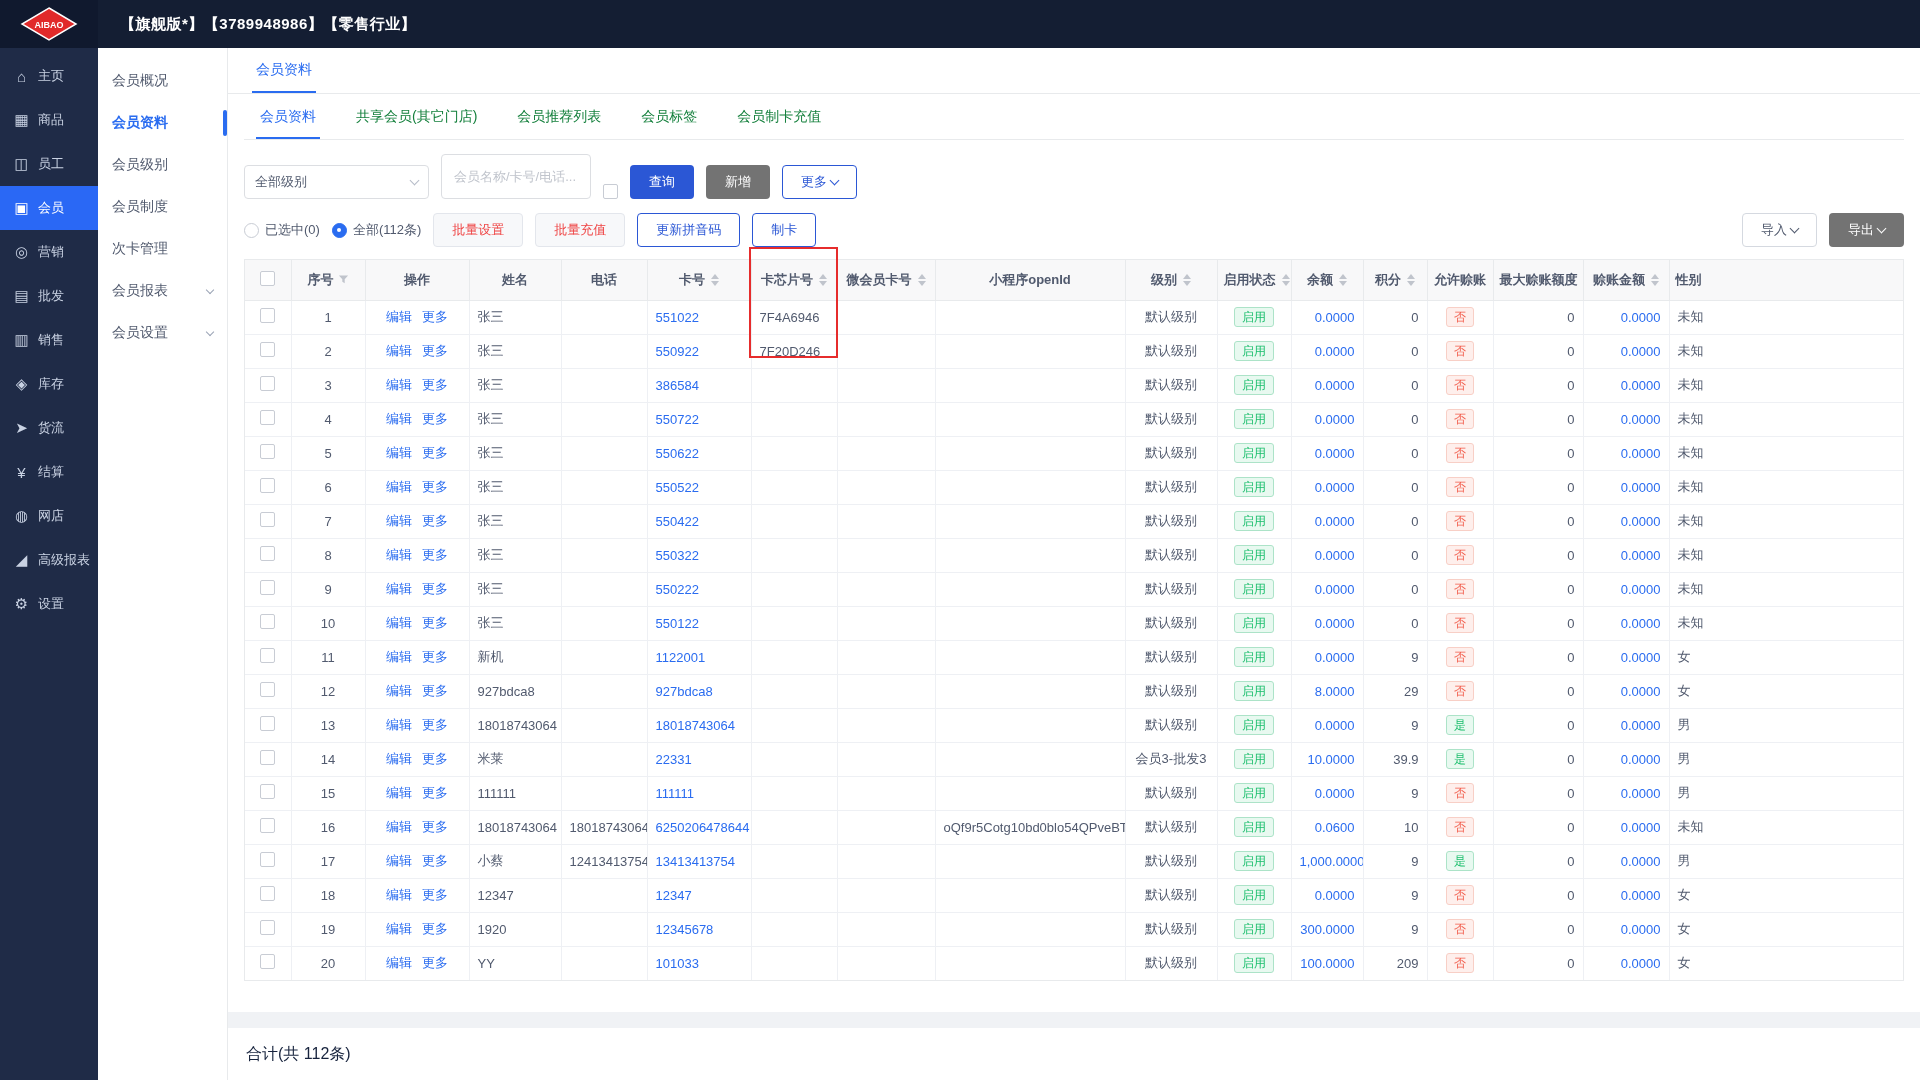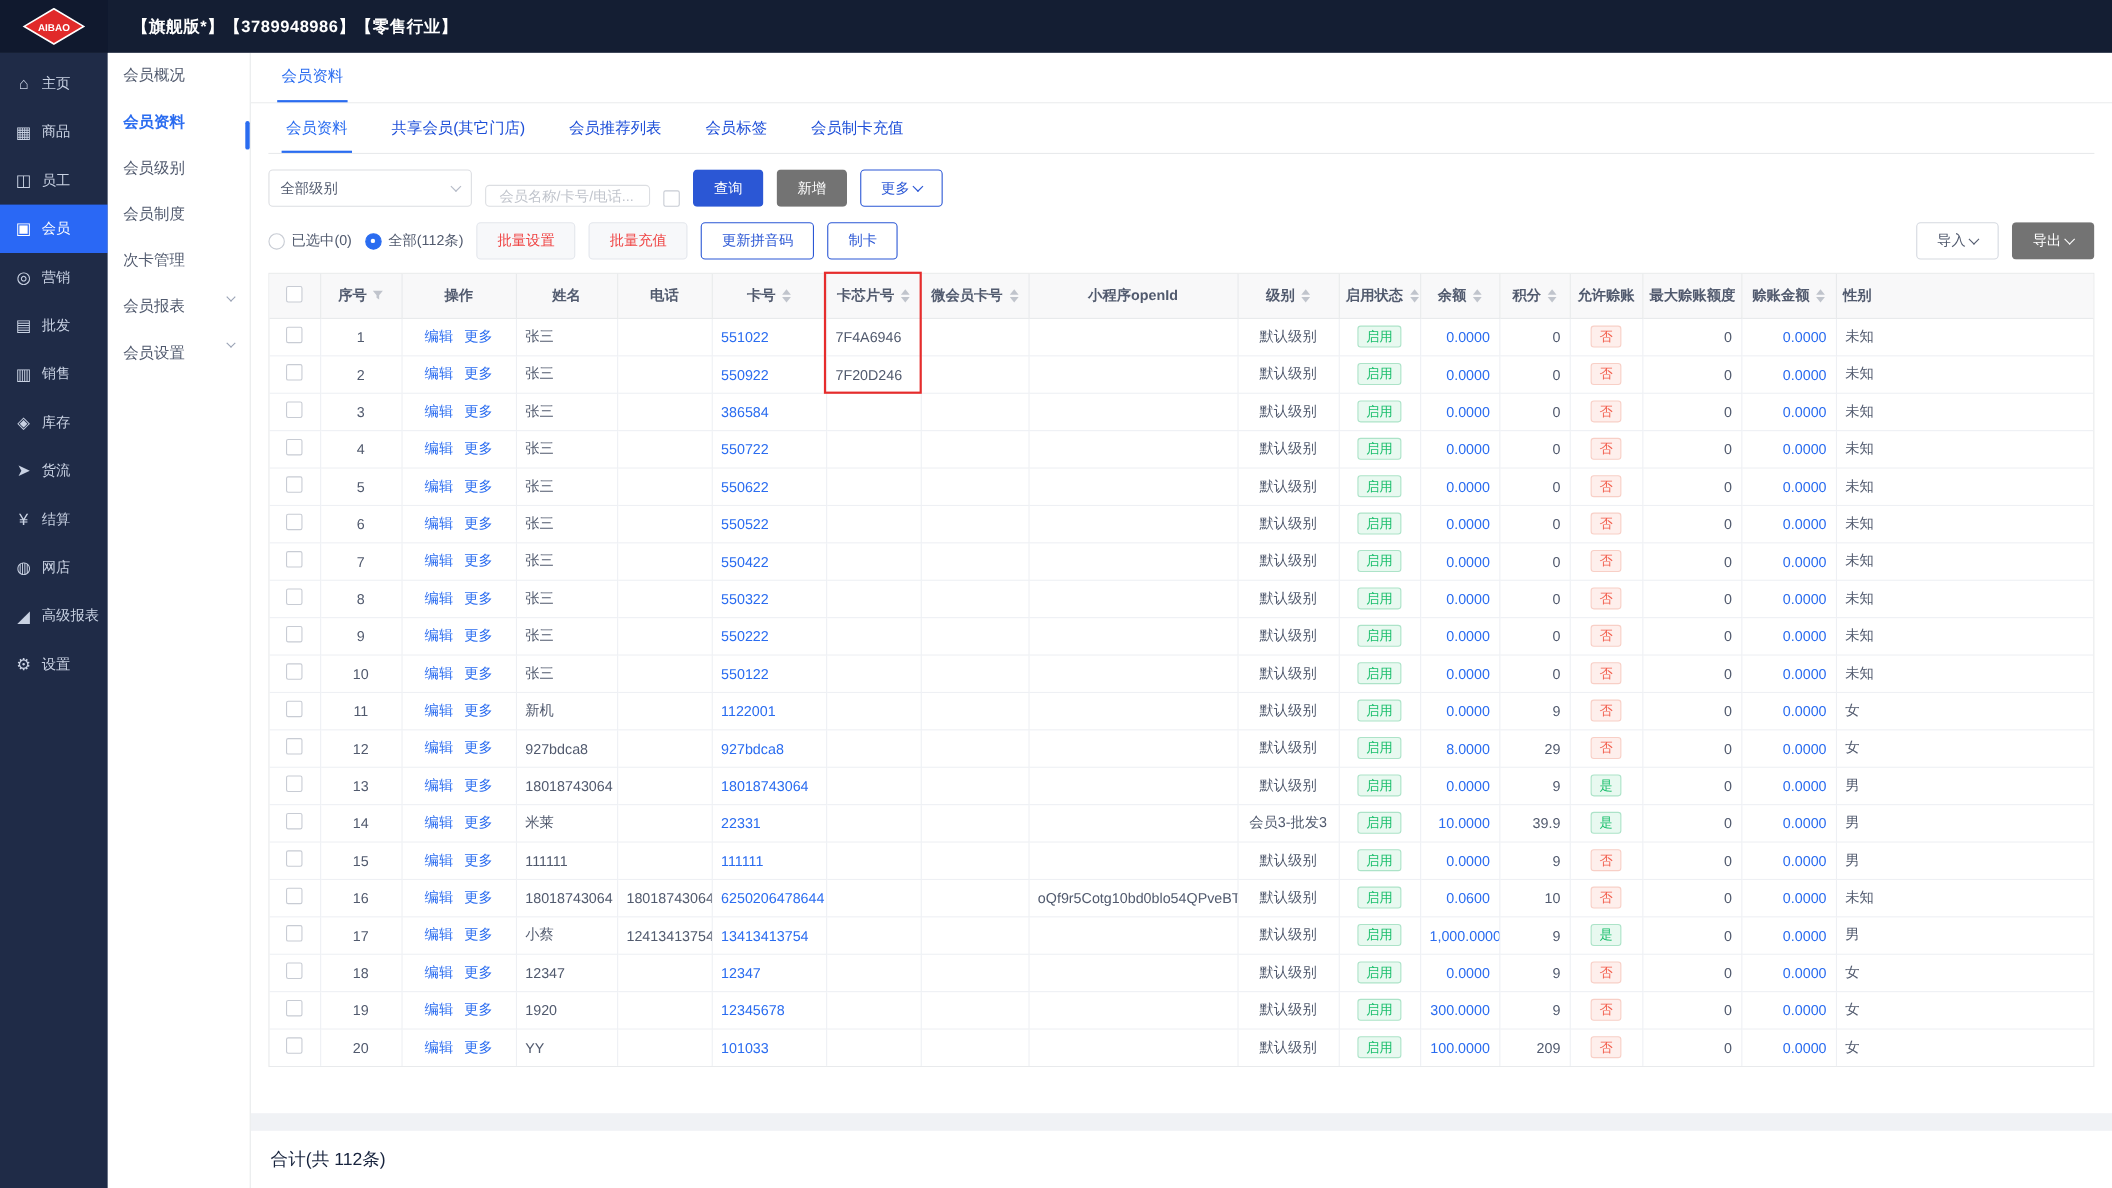--- a/index.html
+++ b/index.html
@@ -14,38 +14,38 @@
 .tb-item{display:flex;align-items:center;gap:6px;cursor:pointer;color:#fff;position:relative}
 .badge-red{position:absolute;top:-10px;left:10px;background:#f5222d;color:#fff;font-size:10px;min-width:18px;height:16px;border-radius:8px;display:flex;align-items:center;justify-content:center;padding:0 4px}
 .chev{display:inline-block;width:7px;height:7px;border-right:1.5px solid currentColor;border-bottom:1.5px solid currentColor;transform:rotate(45deg);margin-left:4px;margin-top:-4px}
 
 .sidebar{position:absolute;top:48px;left:0;width:98px;height:1032px;background:#1f2b47;padding-top:6px;z-index:20}
 .sb-item{height:44px;display:flex;align-items:center;padding-left:13px;gap:8px;color:#c9d2e3;font-size:13px;cursor:pointer;white-space:nowrap}
 .sb-item.active{background:#2a68f5;color:#fff}
 .sb-ico{font-size:15px;width:17px;text-align:center;flex:none}
 
 .submenu{position:absolute;top:48px;left:98px;width:130px;height:1032px;background:#fff;border-right:1px solid #e8eaec;padding-top:12px;z-index:20}
-.sm-item{height:42px;display:flex;align-items:flex-start;padding:0 14px;font-size:14px;color:#515a6e;cursor:pointer;position:relative}
+.sm-item{height:42px;display:flex;align-items:center;padding:0 14px;font-size:14px;color:#515a6e;cursor:pointer;position:relative}
 .sm-item.active{color:#2a6cf0;font-weight:bold}
 .sm-item.active::after{content:"";position:absolute;right:0;top:8px;bottom:8px;width:4px;background:#2a6cf0;border-radius:2px}
 .sm-chev{margin-left:auto;width:6px;height:6px;border-right:1.3px solid #9aa3b5;border-bottom:1.3px solid #9aa3b5;transform:rotate(45deg);margin-top:-3px}
 
 .main{position:absolute;top:48px;left:228px;width:1692px;height:1032px;display:flex;flex-direction:column;background:#f0f2f5}
 .tabstrip{height:46px;background:#fff;border-bottom:1px solid #e8eaec;display:flex;align-items:stretch;padding-left:24px;flex:none}
 .page-tab{display:flex;align-items:center;padding:0 4px;margin-right:30px;color:#2a6cf0;font-size:14px;border-bottom:2px solid #2a6cf0;cursor:pointer}
 .content{flex:1;background:#fff;padding:0 16px;overflow:hidden}
 .subtabs{height:46px;border-bottom:1px solid #e8eaec;display:flex;align-items:stretch;gap:8px}
-.subtab{padding:0 16px;display:flex;align-items:center;font-size:14px;color:#1d4ed8;cursor:pointer;position:relative}
+.subtab{padding:0 16px;display:flex;align-items:center;font-size:14px;color:#15803d;cursor:pointer;position:relative}
 .subtab.active{color:#2a6cf0}
 .subtab.active::after{content:"";position:absolute;left:12px;right:12px;bottom:0;height:2px;background:#2a6cf0}
 
 .filterbar{margin-top:14px;display:flex;align-items:flex-end;gap:12px}
 .select-box{width:185px;height:34px;border:1px solid #dcdee2;border-radius:4px;background:#fff;display:flex;align-items:center;padding:0 10px;font-size:13px;color:#515a6e;cursor:pointer}
 .select-box .chev{margin-left:auto;color:#b6bcc8}
-.input-box{width:150px;height:20px;border:1px solid #dcdee2;border-radius:4px;background:#fff;display:flex;align-items:center;padding:0 12px}
+.input-box{width:150px;height:45px;border:1px solid #dcdee2;border-radius:4px;background:#fff;display:flex;align-items:center;padding:0 12px}
 .input-box input{border:0;outline:0;width:100%;font-size:13px;color:#515a6e;font-family:inherit}
 .input-box input::placeholder{color:#c0c4cc}
 .cbx{width:15px;height:15px;border:1px solid #c8ccd4;border-radius:2px;background:#fff;display:inline-block;cursor:pointer;flex:none}
 .btn{height:34px;padding:0 18px;border-radius:4px;font-size:13px;display:inline-flex;align-items:center;justify-content:center;cursor:pointer;border:1px solid transparent;background:#fff}
 .btn-blue{background:#2b57d5;color:#fff}
 .btn-orange{background:#737373;color:#fff}
 .btn-outline-blue{background:#fff;border-color:#2b57d5;color:#2b57d5}
 .btn-disabled{background:#f7f8fa;border-color:#e3e6ec;color:#ef4444;cursor:not-allowed}
 .btn-outline-gray{background:#fff;border-color:#d5d9e0;color:#515a6e}
 

